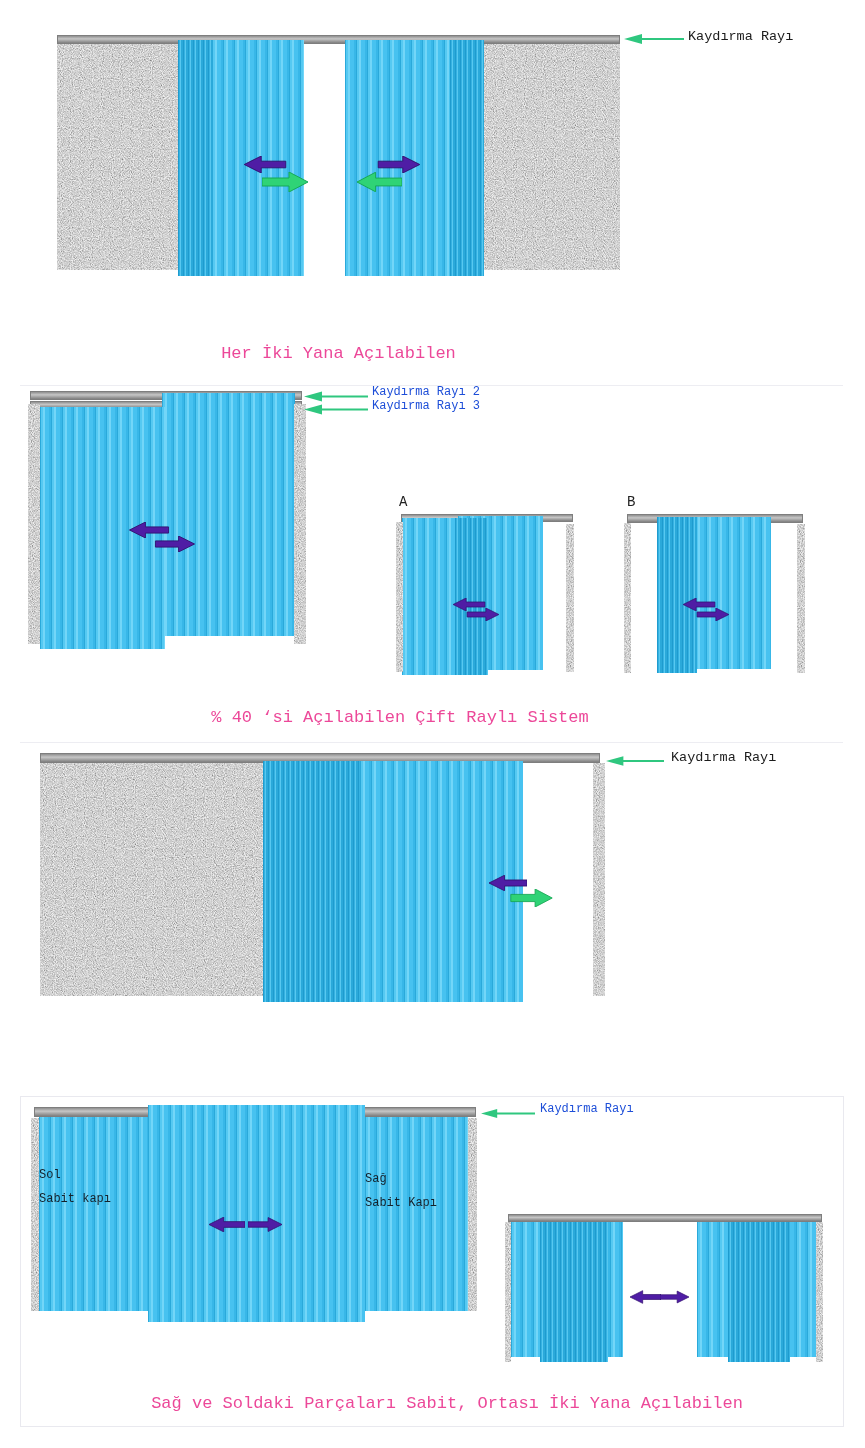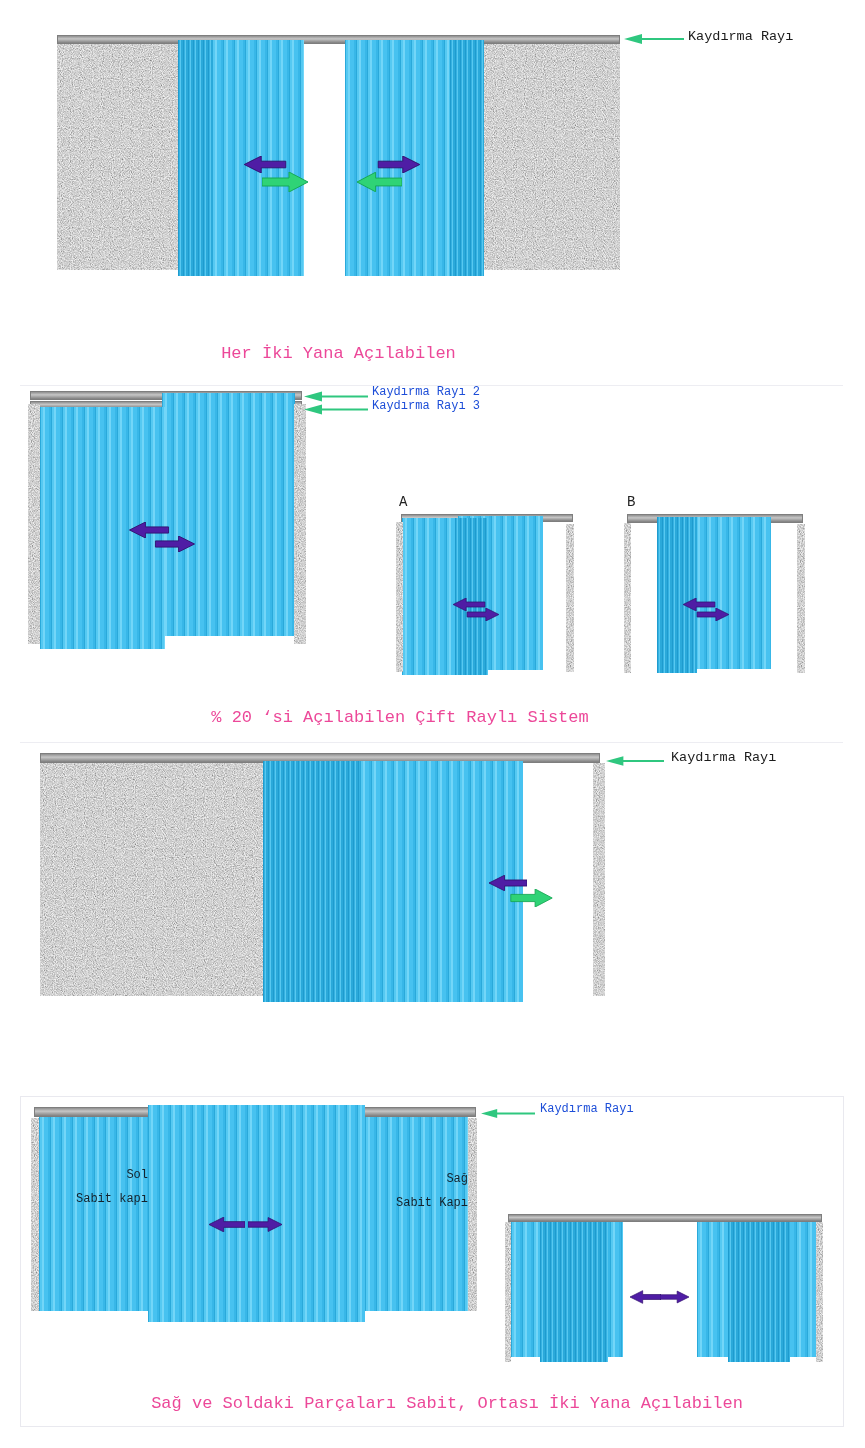--- a/index.html
+++ b/index.html
@@ -19,21 +19,21 @@
       #2aa9da 0 1px,#55c9f2 1px 3px,#73d6f8 3px 5px,#47c2f0 5px 9px,#38b7e8 9px 11px);
   }
   
   .gathered{
     background:repeating-linear-gradient(90deg,
       #1e9bce 0 1px,#35b2e2 1px 2px,#57c8f0 2px 3px,#2aa9da 3px 5px);
   }
   .cap{font-size:17px;text-align:center;color:#ec4899;}
   .lbl{font-size:13px;white-space:nowrap;color:#1c1c1c;}
   .lbl-sm{font-size:12px;white-space:nowrap;color:#1d4ed8;}
-  .doorlbl{font-size:12px;text-align:right;color:#14212b;}
+  .doorlbl{font-size:12px;text-align:left;color:#14212b;}
   .ablbl{font-size:14px;color:#222;}
   .sep{background:#ededf2;height:1px;}
   .box4{border:1px solid #e9e9ef;box-sizing:border-box;}
   svg{display:block;}
 </style>
 </head>
 <body>
 
 <svg width="0" height="0" style="position:absolute" aria-hidden="true">
   <defs>
@@ -157,21 +157,21 @@
     <rect width="100%" height="100%" fill="#9c9c9c"></rect>
       <rect width="100%" height="100%" filter="url(#speckle)"></rect>
   </svg>
   <svg class="abs" style="left:682px;top:598px" width="34" height="13" viewBox="0 0 44 18">
     <polygon points="44,5.5 18,5.5 18,0 0,9 18,18 18,12.5 44,12.5" fill="#4f1da5" stroke="#31106e"></polygon>
   </svg>
   <svg class="abs" style="left:696px;top:608px" width="34" height="13" viewBox="0 0 44 18">
     <polygon points="0,5.5 26,5.5 26,0 44,9 26,18 26,12.5 0,12.5" fill="#4f1da5" stroke="#31106e"></polygon>
   </svg>
 
-  <div class="abs cap" style="left:30px;top:708px;width:740px">% 20 ‘si Açılabilen Çift Raylı Sistem</div>
+  <div class="abs cap" style="left:30px;top:708px;width:740px">% 40 ‘si Açılabilen Çift Raylı Sistem</div>
 
   <div class="abs sep" style="left:20px;top:742px;width:823px"></div>
 
   <div class="abs rail" style="left:40px;top:753px;width:560px;height:10px"></div>
 
   <svg class="abs" style="left:40px;top:763px" width="223" height="233" preserveAspectRatio="none">
     <rect width="100%" height="100%" fill="#9c9c9c"></rect>
       <rect width="100%" height="100%" filter="url(#speckle)"></rect>
   </svg>
   <div class="abs gathered" style="left:263px;top:761px;width:97px;height:241px"></div>

